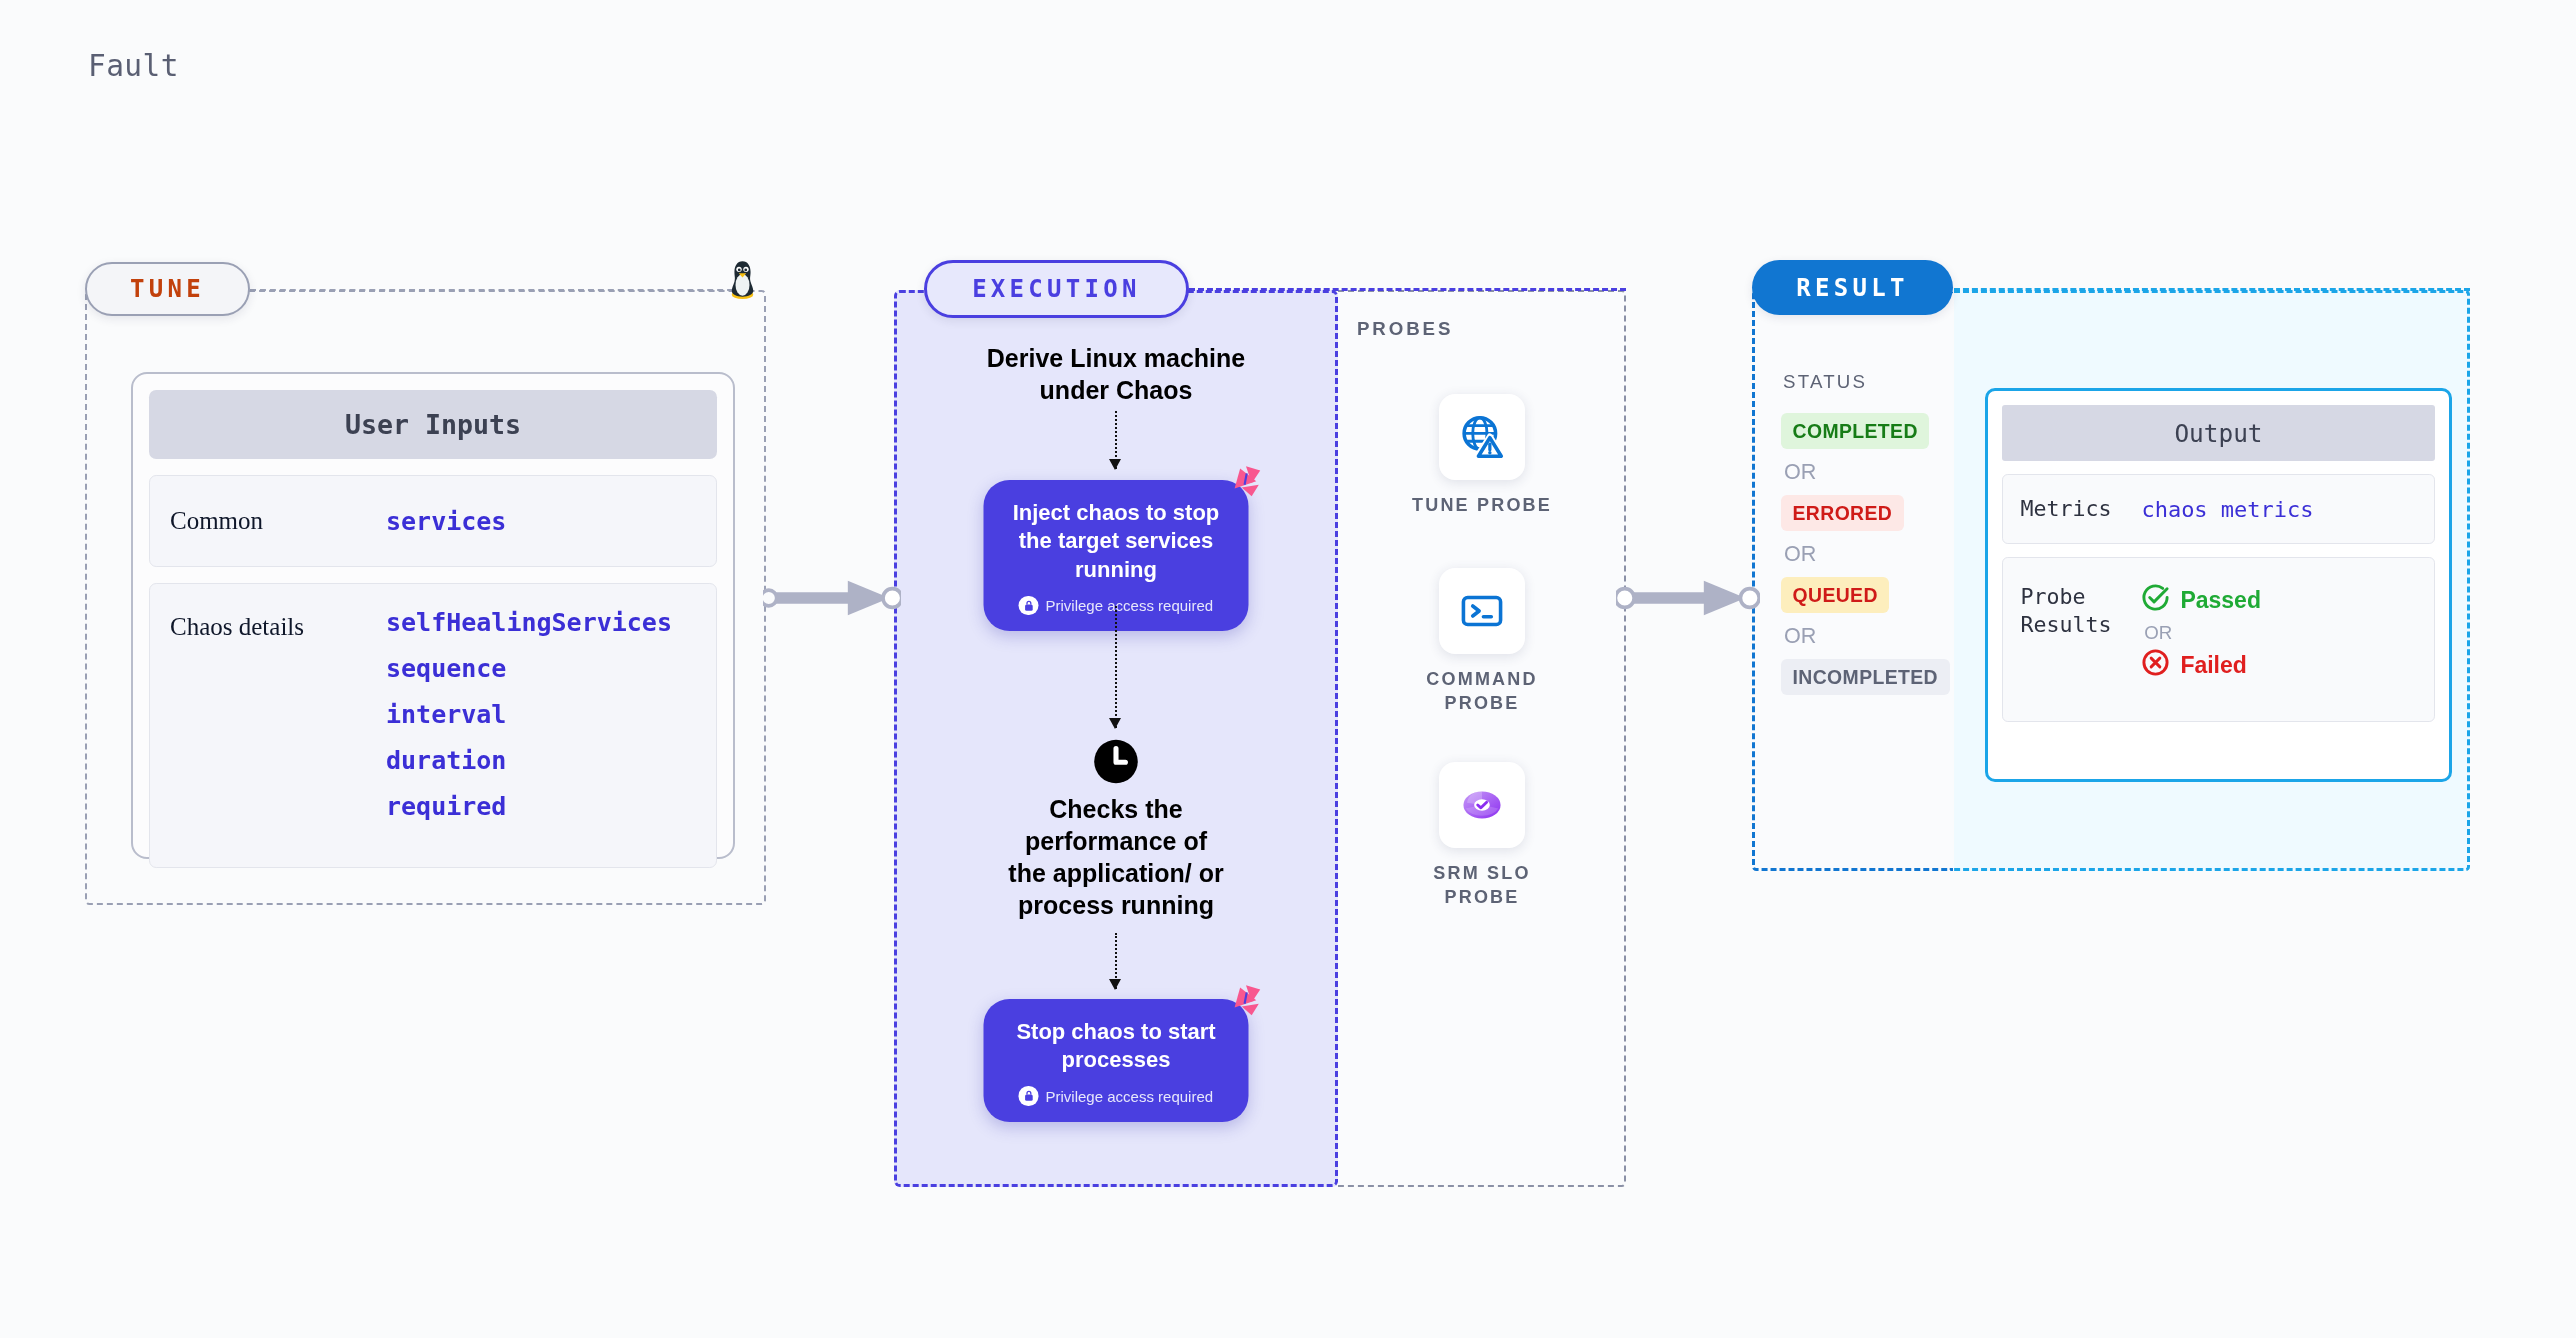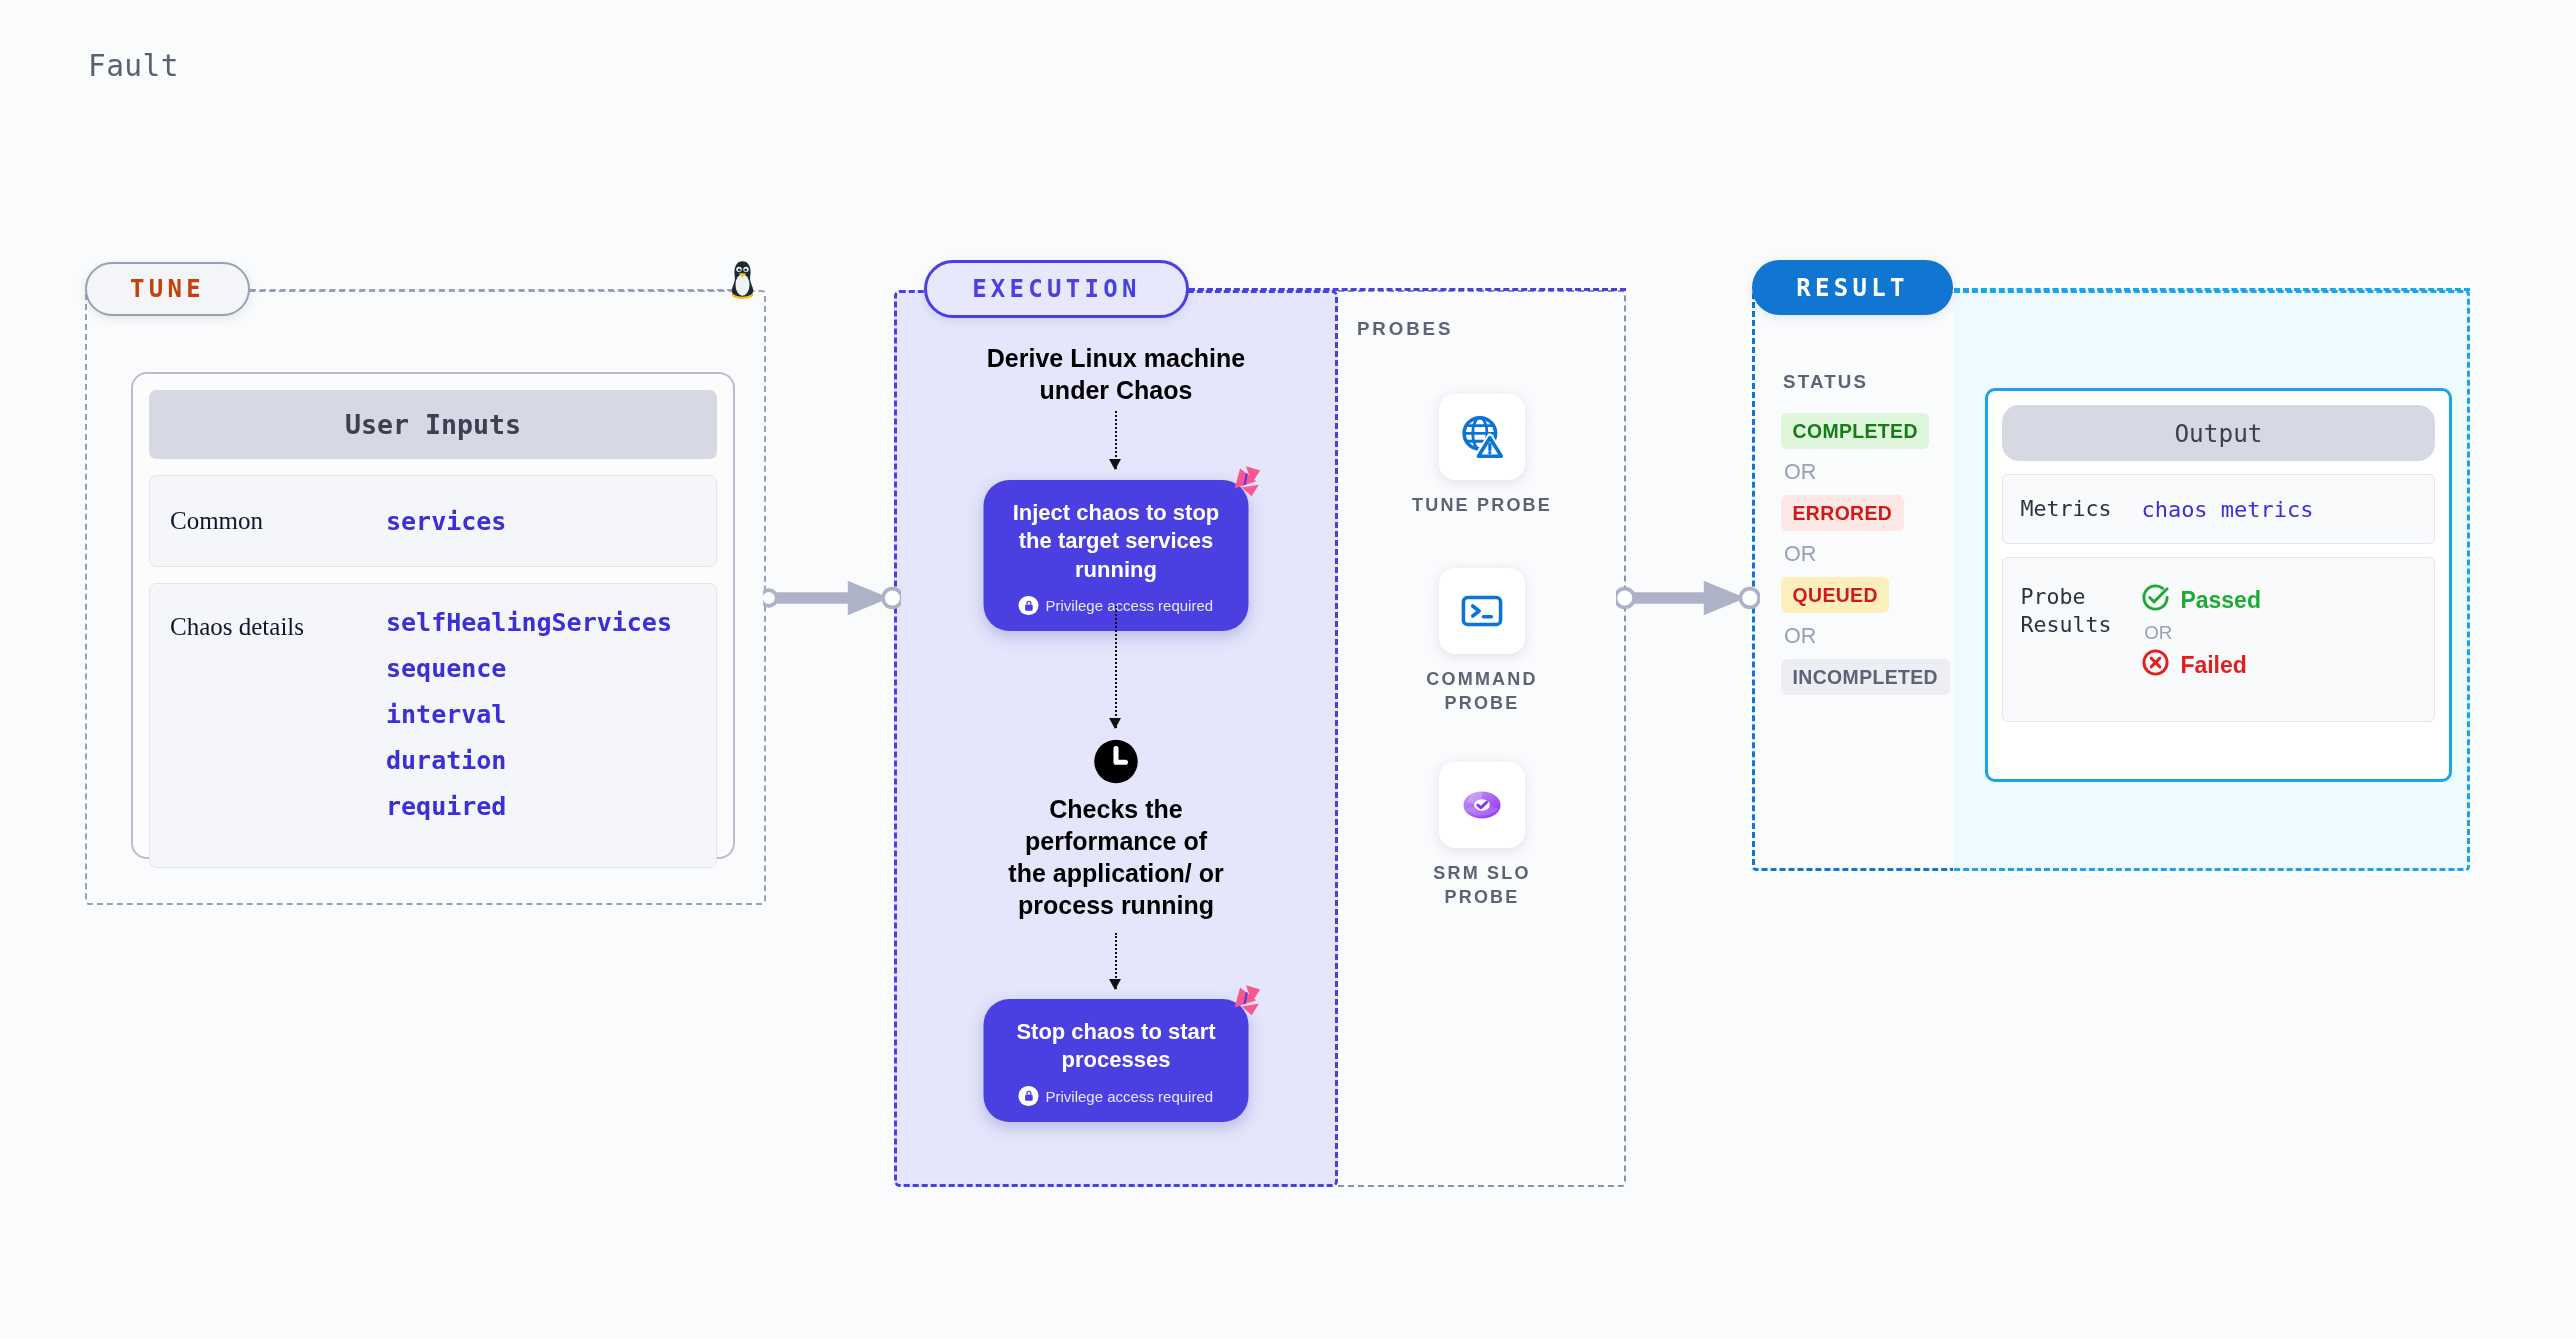--- a/index.html
+++ b/index.html
@@ -161,35 +161,35 @@
     left: 1954px; top: 290px; width: 516px; height: 581px;
     border: 3.6px dashed #1ba5e8; border-left: none; border-radius: 0 4.3px 4.3px 0;
     background: #effaff;
   }
   .result-dashline {
     position: absolute; left: 1954px; top: 288px; width: 516px; height: 0;
     border-top: 3.6px dashed #1ba5e8; z-index: 2;
   }
   .status-label {
     position: absolute; left: 1783px; top: 371px;
-    font-size: 18.7px; font-weight: bold; color: #5d6375; letter-spacing: 2.2px;
+    font-size: 18.7px; font-weight: normal; color: #5d6375; letter-spacing: 2.2px;
   }
   .status-stack { position: absolute; left: 1781px; top: 413px; width: 165px; }
   .badge {
     display: inline-block; padding: 6.5px 11.5px; border-radius: 5.8px;
     font-size: 19.4px; font-weight: bold; letter-spacing: 0.4px;
   }
   .or-text { font-size: 21.6px; color: #9aa0b4; margin: 10px 0 10px 2.9px; }
 
   .output-card {
     position: absolute; left: 1985px; top: 388px; width: 467px; height: 394px;
     border: 3.6px solid #1ba5e8; border-radius: 10px; background: #fff; padding: 14.4px;
   }
   .out-head {
-    height: 56px; background: #d6d8e4; border-radius: 17px;
+    height: 56px; background: #d6d8e4; border-radius: 3px;
     display: flex; align-items: center; justify-content: center;
     font-family: "DejaVu Sans Mono", monospace; font-size: 24.4px; color: #3c4152;
   }
   .out-row {
     margin-top: 13px; border: 1.4px solid #e3e5ec; border-radius: 5.8px;
     background: #f9fafc; display: flex; align-items: center; padding: 0 17px;
   }
   #out-metrics { height: 70px; }
   #out-probe   { height: 165px; align-items: flex-start; padding-top: 24.4px; }
   .out-key {

